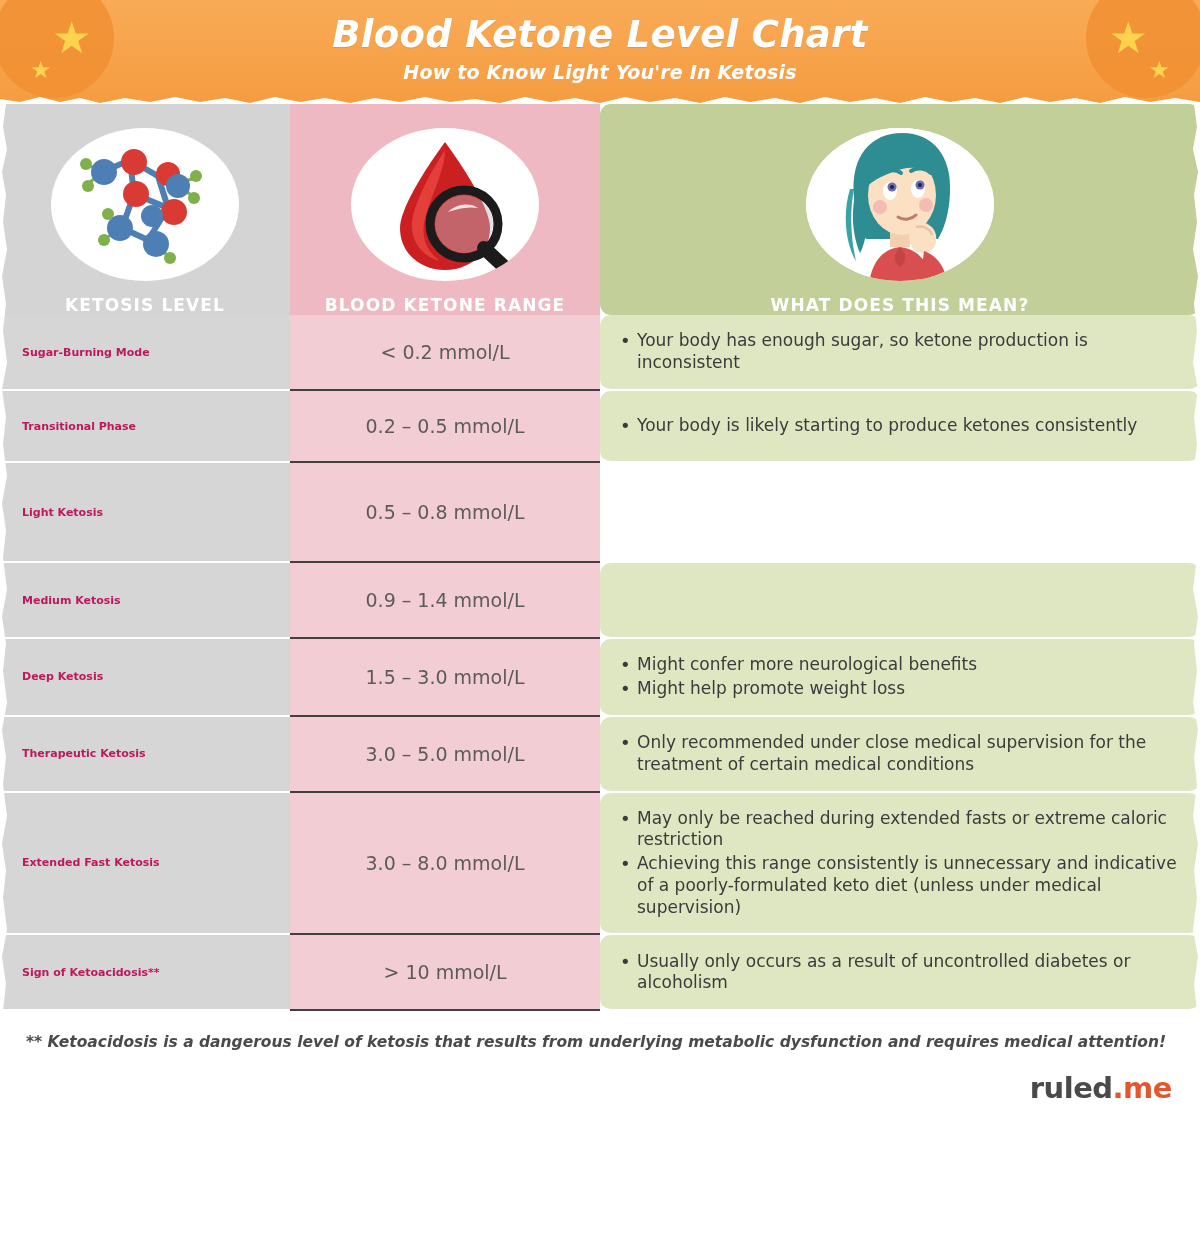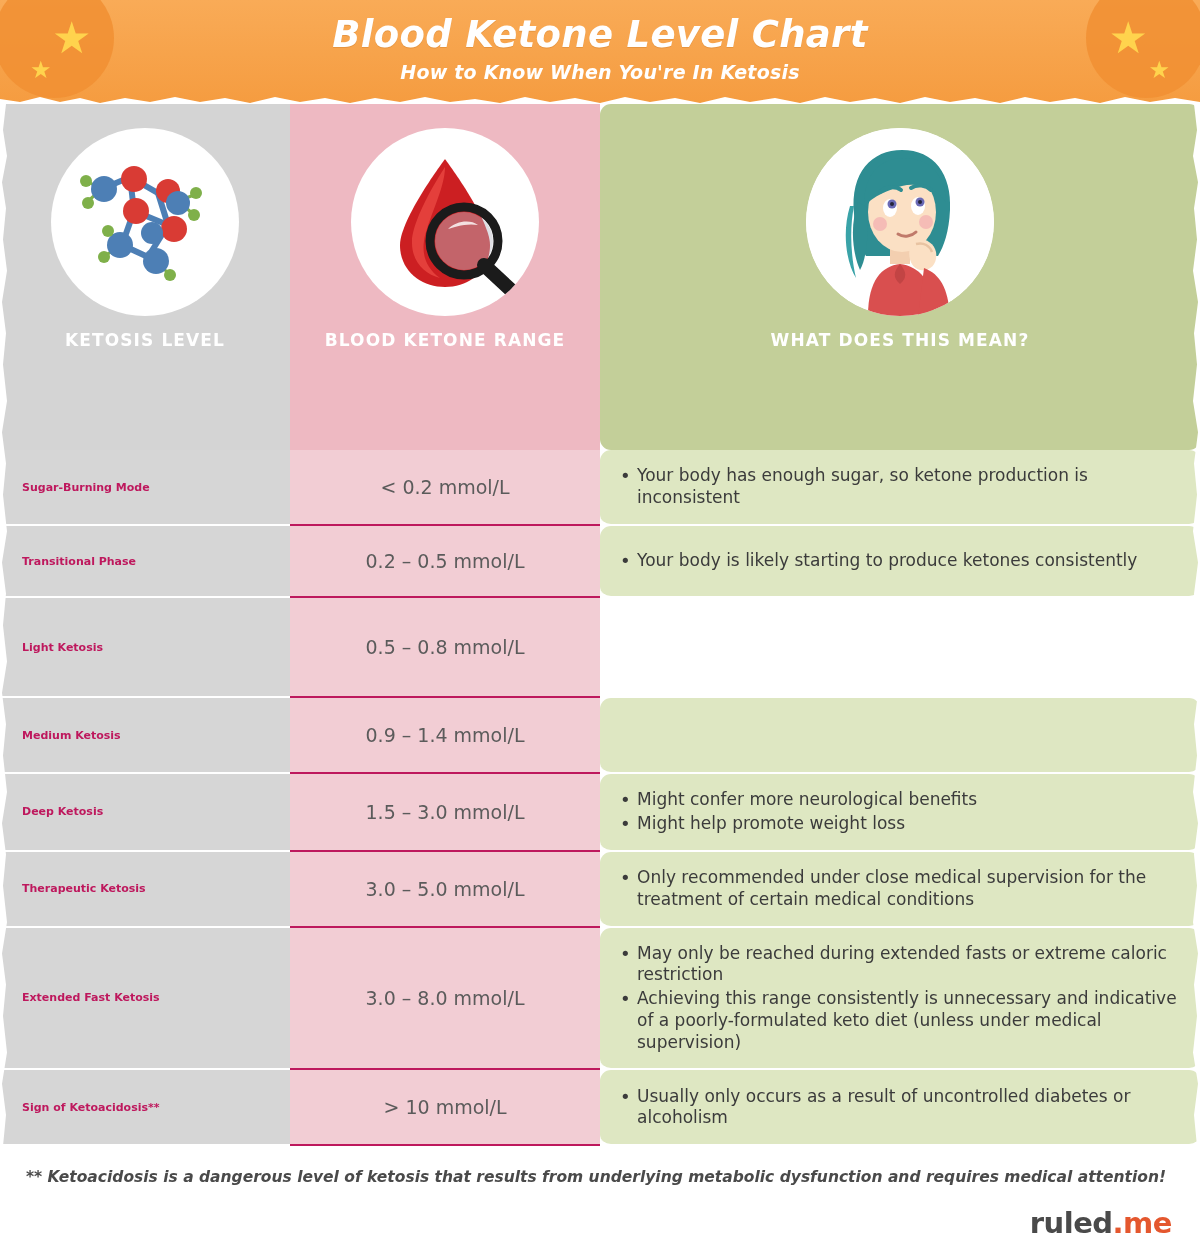--- a/index.html
+++ b/index.html
@@ -81,21 +81,21 @@
     position: relative;
     width: 1200px;
   }
   .row { display: flex; width: 100%; }
 
   .col-level   { width: 290px; flex: 0 0 290px; }
   .col-range   { width: 310px; flex: 0 0 310px; }
   .col-meaning { flex: 1 1 auto; border-radius: 11px; }
 
   
-  .head-row { height: 346px; }
+  .head-row { height: 211px; }
   .head-cell {
     position: relative;
     display: flex;
     flex-direction: column;
     align-items: center;
     justify-content: flex-start;
     padding-top: 24px;
   }
   .head-level   { background: #d4d4d4; }
   .head-range   { background: #eeb9c2; }
@@ -136,21 +136,21 @@
     font-weight: bold;
     color: #be185d;
     border-bottom: 2px solid #ffffff;
   }
   .cell-range {
     background: #f2cdd4;
     justify-content: center;
     font-family: "DejaVu Sans", sans-serif;
     font-size: 19px;
     color: #5b5b5b;
-    border-bottom: 2px solid #be185d;
+    border-bottom: 2px solid #404040;
   }
   .cell-meaning {
     background: #dee7c2;
     padding-left: 20px;
     padding-right: 14px;
     border-bottom: 2px solid #ffffff;
     flex-direction: column;
     align-items: flex-start;
     justify-content: center;
   }
@@ -218,21 +218,21 @@
   <div class="header">
     <div class="header-blob blob-left"></div>
     <div class="header-blob blob-right"></div>
     <div class="star" style="left:52px; top:16px;">★</div>
     <div class="star small" style="left:30px; top:58px;">★</div>
     <div class="star" style="right:52px; top:16px;">★</div>
     <div class="star small" style="right:30px; top:58px;">★</div>
 
     <div class="header-inner">
       <div class="title">Blood Ketone Level Chart</div>
-      <div class="subtitle">How to Know When You're In Ketosis</div>
+      <div class="subtitle">How to Know Light You're In Ketosis</div>
     </div>
 
     <svg class="torn-bottom" viewBox="0 0 1200 12" preserveAspectRatio="none">
       <path d="M0,12 L0,6 L20,9 L40,4 L60,9 L80,5 L100,10 L125,5 L150,9 L175,4 L200,9 L225,5 L250,10 L275,4 L300,9 L325,5 L350,10 L375,5 L400,9 L425,4 L450,9 L475,6 L500,10 L525,4 L550,9 L575,5 L600,10 L625,4 L650,9 L675,5 L700,10 L725,4 L750,9 L775,5 L800,10 L825,4 L850,9 L875,5 L900,10 L925,4 L950,9 L975,5 L1000,10 L1025,4 L1050,9 L1075,5 L1100,10 L1125,4 L1150,9 L1175,5 L1200,9 L1200,12 Z" fill="#ffffff"></path>
     </svg>
   </div>
 
   <div class="table">
 
     <div class="row head-row">

